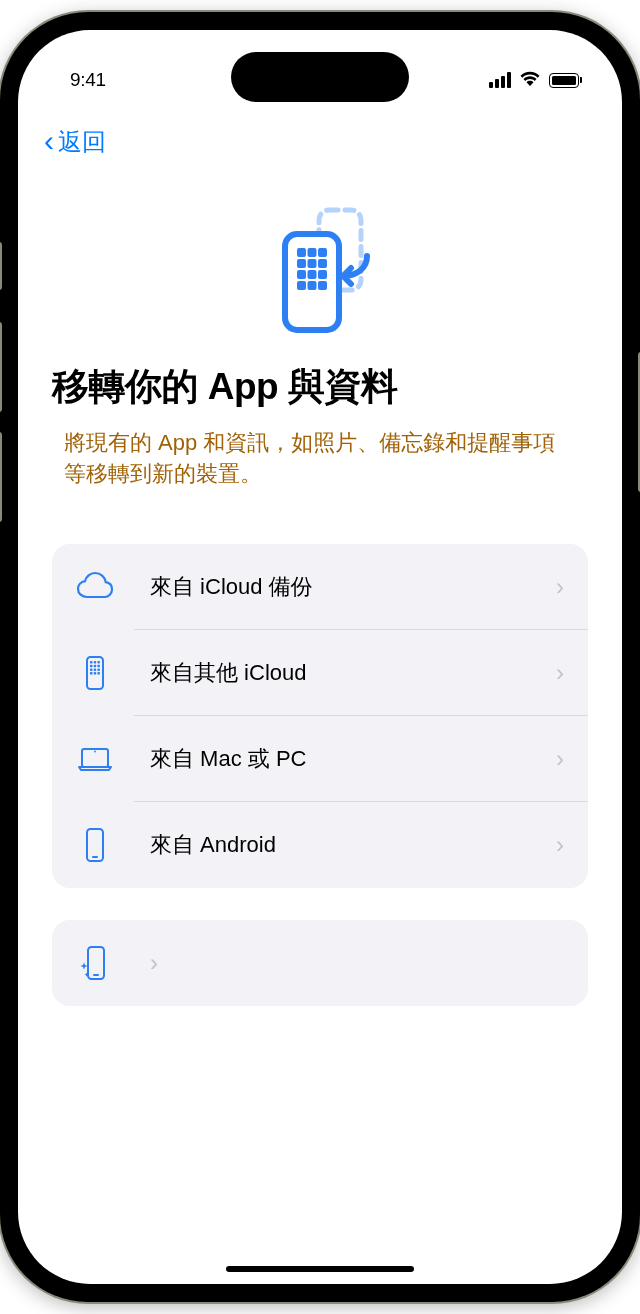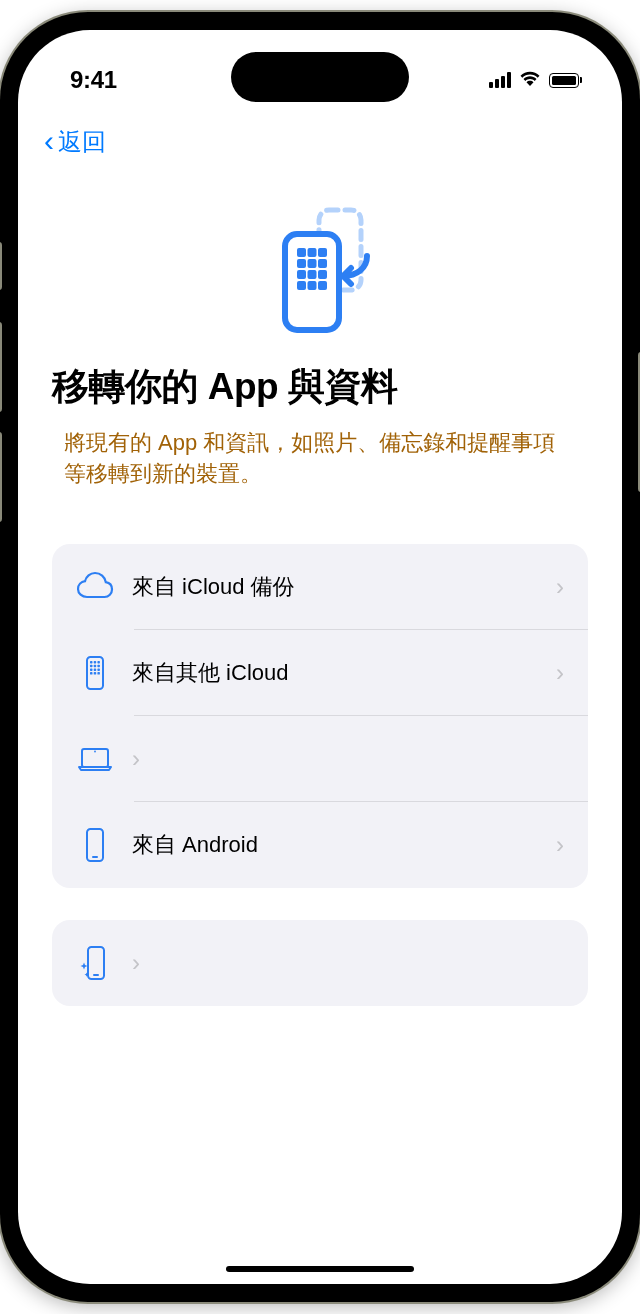--- a/index.html
+++ b/index.html
@@ -55,22 +55,22 @@
       z-index: 10;
     }
     .status-bar {
       display: flex;
       justify-content: space-between;
       align-items: center;
       padding: 28px 40px 0 52px;
       height: 72px;
     }
     .status-time {
-      font-size: 24px;
-      font-weight: 700;
+      font-size: 19px;
+      font-weight: 400;
       letter-spacing: -0.3px;
     }
     .status-icons {
       display: flex;
       align-items: center;
       gap: 8px;
     }
     .cellular-icon {
       display: flex;
       align-items: flex-end;
@@ -165,21 +165,21 @@
     }
     .options-list + .options-list {
       margin-top: 32px;
     }
     .option-item {
       display: flex;
       align-items: center;
       padding: 22px 24px 22px 22px;
       cursor: pointer;
       position: relative;
-      gap: 16px;
+      gap: 34px;
     }
     .option-item:not(:last-child)::after {
       content: "";
       position: absolute;
       bottom: 0;
       left: 82px;
       right: 0;
       height: 1px;
       background: #d9d9de;
     }
@@ -325,20 +325,21 @@
         </div>
 
         <div class="option-item">
           <div class="option-icon">
             <svg viewBox="0 0 40 40" fill="none">
               <rect x="7" y="10" width="26" height="18" rx="2" stroke="#2d7ff3" stroke-width="2" fill="none"></rect>
               <path d="M4 28 L36 28 L34 31 L6 31 Z" stroke="#2d7ff3" stroke-width="2" fill="none" stroke-linejoin="round"></path>
               <circle cx="20" cy="12.5" r="0.9" fill="#2d7ff3"></circle>
             </svg>
           </div>
+          <div class="option-label">來自 Mac 或 PC</div>
           <div class="option-chevron">›</div>
         </div>
 
         <div class="option-item">
           <div class="option-icon">
             <svg viewBox="0 0 40 40" fill="none">
               <rect x="12" y="4" width="16" height="32" rx="3.5" stroke="#2d7ff3" stroke-width="2" fill="none"></rect>
               <rect x="17" y="31" width="6" height="2" rx="1" fill="#2d7ff3"></rect>
             </svg>
           </div>

